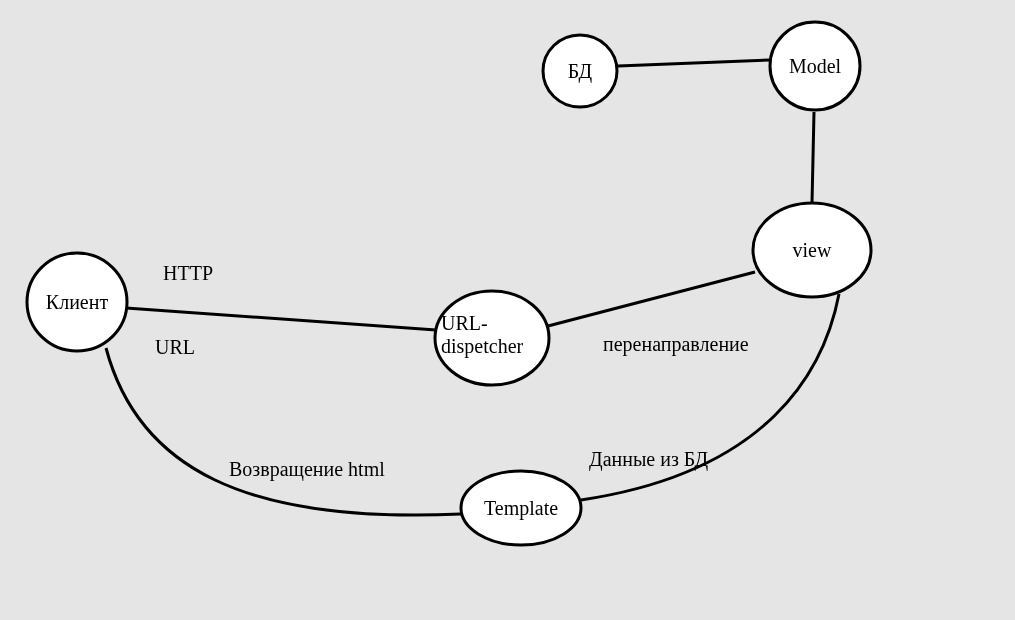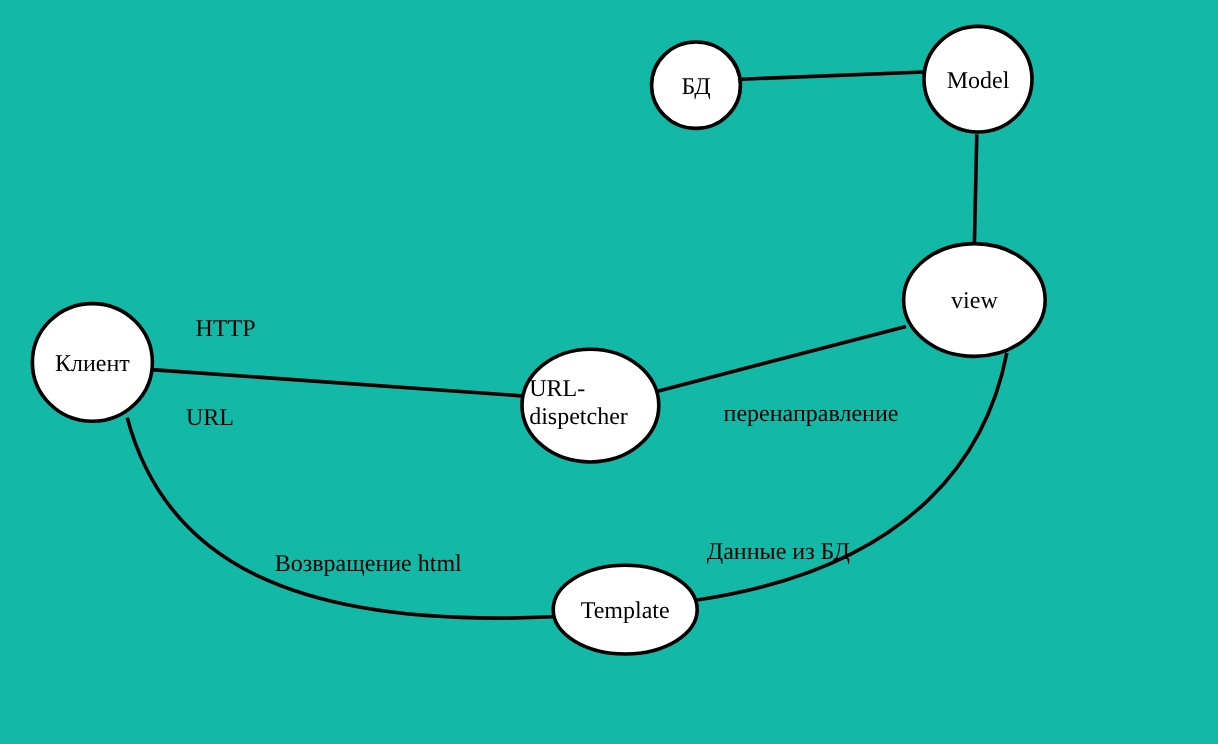--- a/index.html
+++ b/index.html
@@ -4,21 +4,21 @@
 <style>
   html, body {
     margin: 0;
     padding: 0;
     background: #ffffff;
   }
   .canvas {
     position: relative;
     width: 1015px;
     height: 620px;
-    background: #14b8a6;
+    background: #e5e5e5;
     overflow: hidden;
   }
   svg {
     display: block;
   }
   .node {
     fill: #ffffff;
     stroke: #000000;
     stroke-width: 3;
   }

